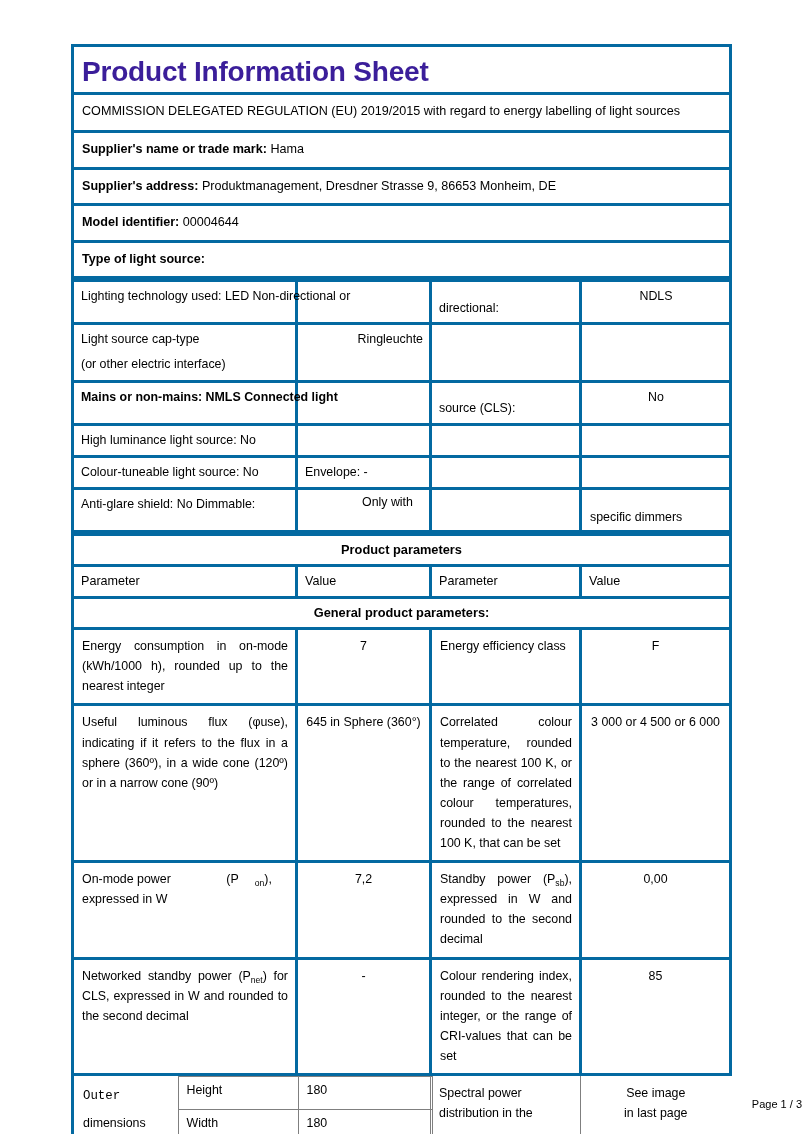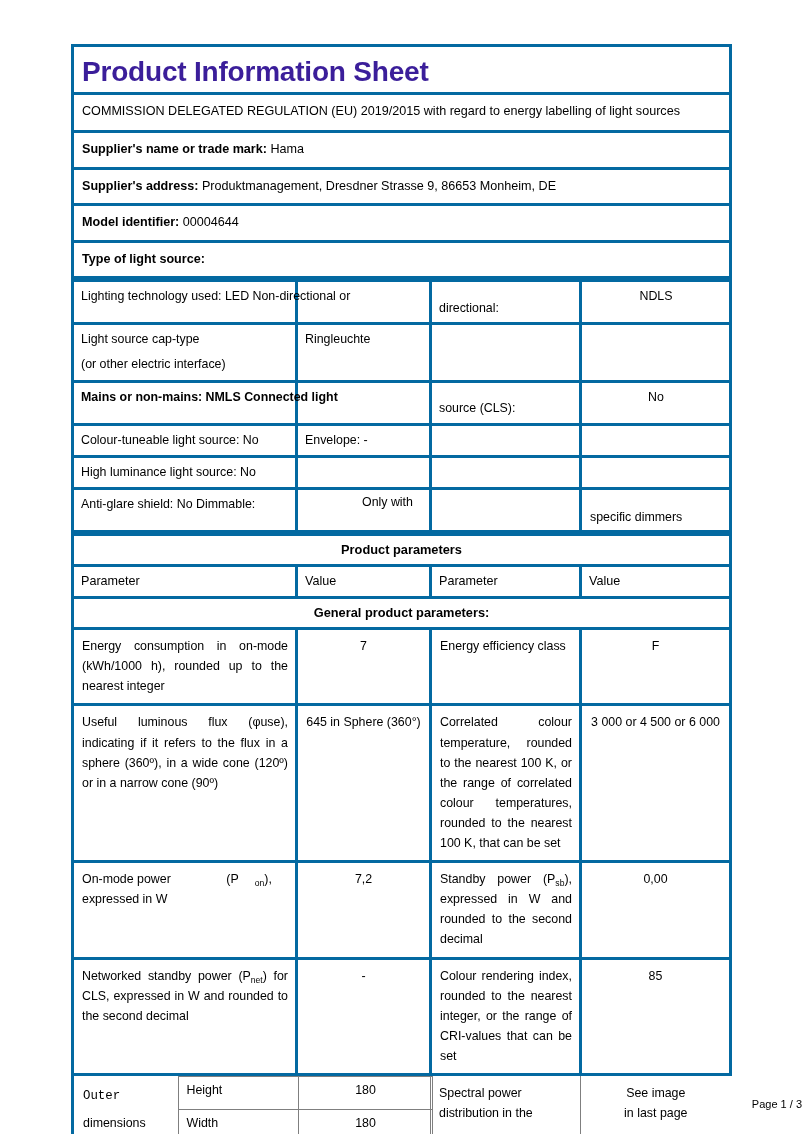--- a/index.html
+++ b/index.html
@@ -122,21 +122,21 @@
     width: 100%;
     border-collapse: collapse;
     table-layout: fixed;
   }
   table.sub td {
     border: 1px solid #7f7f7f;
     font-size: 12.4px;
     padding: 4px 7px 4px 8px;
   }
   table.sub td.lbl { width: 86px; }
-  table.sub td.val { text-align: center; }
+  table.sub td.val { text-align: left; }
   td.nopad { padding: 0; border: 0; }
 
   .outer-label {
     padding: 6px 7px 6px 8px;
     font-size: 12.4px;
     line-height: 1.62;
   }
 
   
   .footer {
@@ -212,55 +212,55 @@
         <div class="cellpad" style="text-align:center;">NDLS</div>
       </td>
     </tr>
 
     <tr>
       <td style="height:40px;">
         <div class="cellpad">Light source cap-type</div>
         <div class="cellpad" style="padding-top:1px;">(or other electric interface)</div>
       </td>
       <td>
-        <div class="cellpad" style="text-align:left;">Ringleuchte</div>
+        <div class="cellpad" style="text-align:right;">Ringleuchte</div>
       </td>
       <td></td>
       <td></td>
     </tr>
 
     <tr>
       <td class="ovr-cell" style="height:40px;font-weight:bold;">
         <div class="cellpad">Mains or non-mains: NMLS Connected  light</div>
       </td>
       <td></td>
       <td class="ovr-cell">
         <div class="spill" style="left:7px; bottom:8px;">source (CLS):</div>
       </td>
       <td>
         <div class="cellpad" style="text-align:center;">No</div>
       </td>
     </tr>
 
     <tr>
       <td>
+        <div class="cellpad">High luminance light source: No</div>
+      </td>
+      <td></td>
+      <td></td>
+      <td></td>
+    </tr>
+
+    <tr>
+      <td>
         <div class="cellpad">Colour-tuneable light source: No</div>
       </td>
       <td>
         <div class="cellpad">Envelope: -</div>
       </td>
-      <td></td>
-      <td></td>
-    </tr>
-
-    <tr>
-      <td>
-        <div class="cellpad">High luminance light source: No</div>
-      </td>
-      <td></td>
       <td></td>
       <td></td>
     </tr>
 
     <tr>
       <td style="height:40px;">
         <div class="cellpad">Anti-glare shield: No Dimmable:</div>
       </td>
       <td class="ovr-cell">
         <div class="spill" style="left:64px; top:6px;">Only with</div>

